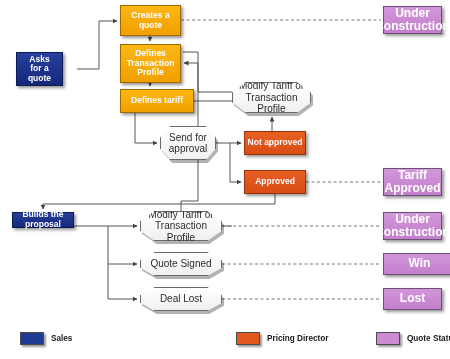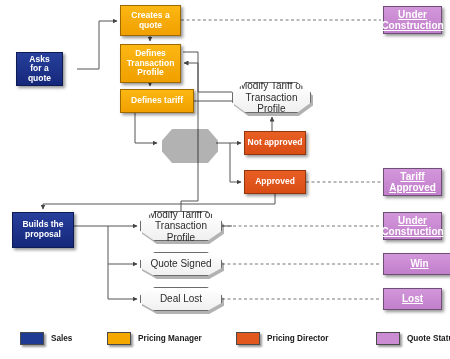--- a/index.html
+++ b/index.html
@@ -65,23 +65,22 @@
     color: #ffffff;
     font-weight: bold;
     font-size: 8.5px;
     border-color: #93360d;
   }
   .node.quote-status {
     background: #cc8cd4;
     background: linear-gradient(180deg,#d296da 0%,#c27fcb 100%);
     color: #ffffff;
     font-weight: bold;
-    font-size: 10px;
+    font-size: 12px;
     border-color: #6e4f76;
-    text-decoration: underline;
   }
 
   
   .octagon {
     position: absolute;
     box-sizing: border-box;
     display: flex;
     align-items: center;
     justify-content: center;
     text-align: center;
@@ -196,30 +195,33 @@
   <div class="node pricing-manager" style="left:120px; top:89px;  width:74px;  height:24px;">
     <span class="lbl">Defines tariff</span>
   </div>
 
   <div class="octagon-shadow" style="left:234px; top:85px; width:79px; height:31px;"></div>
   <div class="octagon" style="left:232px; top:82px;  width:79px;  height:31px;">
     <span class="lbl">Modify Tariff or<br>Transaction Profile</span>
   </div>
 
   <div class="octagon-shadow" style="left:162px; top:129px; width:56px; height:34px;"></div>
+  <div class="octagon" style="left:160px; top:126px; width:56px;  height:34px;">
+    <span class="lbl">Send for<br>approval</span>
+  </div>
 
   <div class="node pricing-director" style="left:244px; top:131px; width:62px;  height:24px;">
     <span class="lbl">Not approved</span>
   </div>
 
   <div class="node pricing-director" style="left:244px; top:170px; width:62px;  height:24px;">
     <span class="lbl">Approved</span>
   </div>
 
-  <div class="node sales" style="left:12px;  top:212px; width:62px;  height:36px;">
+  <div class="node sales" style="left:12px;  top:212px; width:62px;  height:16px;">
     <span class="lbl">Builds the<br>proposal</span>
   </div>
 
   <div class="octagon-shadow" style="left:142px; top:214px; width:82px; height:30px;"></div>
   <div class="octagon" style="left:140px; top:211px; width:82px;  height:30px;">
     <span class="lbl">Modify Tariff or<br>Transaction Profile</span>
   </div>
 
   <div class="octagon-shadow" style="left:142px; top:255px; width:82px; height:24px;"></div>
   <div class="octagon" style="left:140px; top:252px; width:82px;  height:24px;">
@@ -248,24 +250,20 @@
   </div>
 
   <div class="node quote-status" style="left:383px; top:288px; width:59px;  height:22px;">
     <span class="lbl">Lost</span>
   </div>
 
   <div id="legend">
     <div class="legend-item" style="left:20px;">
       <span class="swatch" style="background:#1f3a93;"></span>
       <span class="legend-label">Sales</span>
-    </div>
-    <div class="legend-item" style="left:107px;">
-      <span class="swatch" style="background:#f5a800;"></span>
-      <span class="legend-label">Pricing Manager</span>
     </div>
     <div class="legend-item" style="left:236px;">
       <span class="swatch" style="background:#e2571e;"></span>
       <span class="legend-label">Pricing Director</span>
     </div>
     <div class="legend-item" style="left:376px;">
       <span class="swatch" style="background:#cc8cd4;"></span>
       <span class="legend-label">Quote Status</span>
     </div>
   </div>

